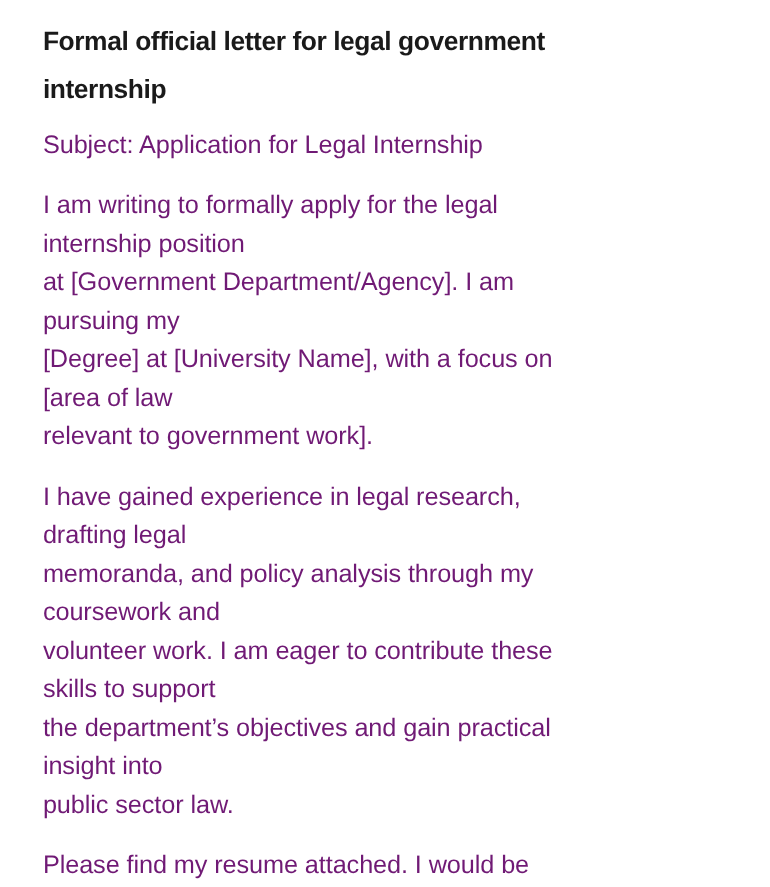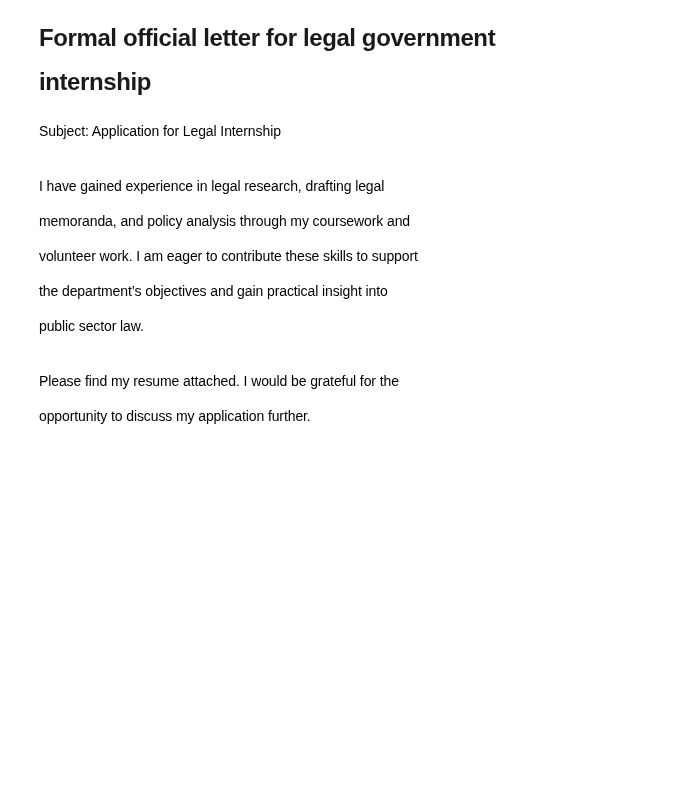--- a/index.html
+++ b/index.html
@@ -22,41 +22,45 @@
   .page-title {
     font-size: 24px;
     line-height: 44px;
     font-weight: 700;
     color: #1a1a1a;
     letter-spacing: -0.4px;
     margin: 16px 0 0 0;
     white-space: pre-line;
   }
   .body-text {
-    font-size: 14px;
+    font-size: 23px;
     line-height: 35px;
     letter-spacing: -0.1px;
     margin: 20px 0 0 0;
-    color: #000000;
+    color: #701a75;
     white-space: pre-line;
   }
   .subject-line {
     margin-top: 10px;
   }
 </style>
 </head>
 <body>
 
 <article class="letter-article">
   <h1 class="page-title">Formal official letter for legal government
 internship</h1>
 
   <p class="body-text subject-line">Subject: Application for Legal Internship</p>
 
 
+  <p class="body-text">I am writing to formally apply for the legal internship position
+at [Government Department/Agency]. I am pursuing my
+[Degree] at [University Name], with a focus on [area of law
+relevant to government work].</p>
 
   <p class="body-text">I have gained experience in legal research, drafting legal
 memoranda, and policy analysis through my coursework and
 volunteer work. I am eager to contribute these skills to support
 the department’s objectives and gain practical insight into
 public sector law.</p>
 
   <p class="body-text">Please find my resume attached. I would be grateful for the
 opportunity to discuss my application further.</p>
 

